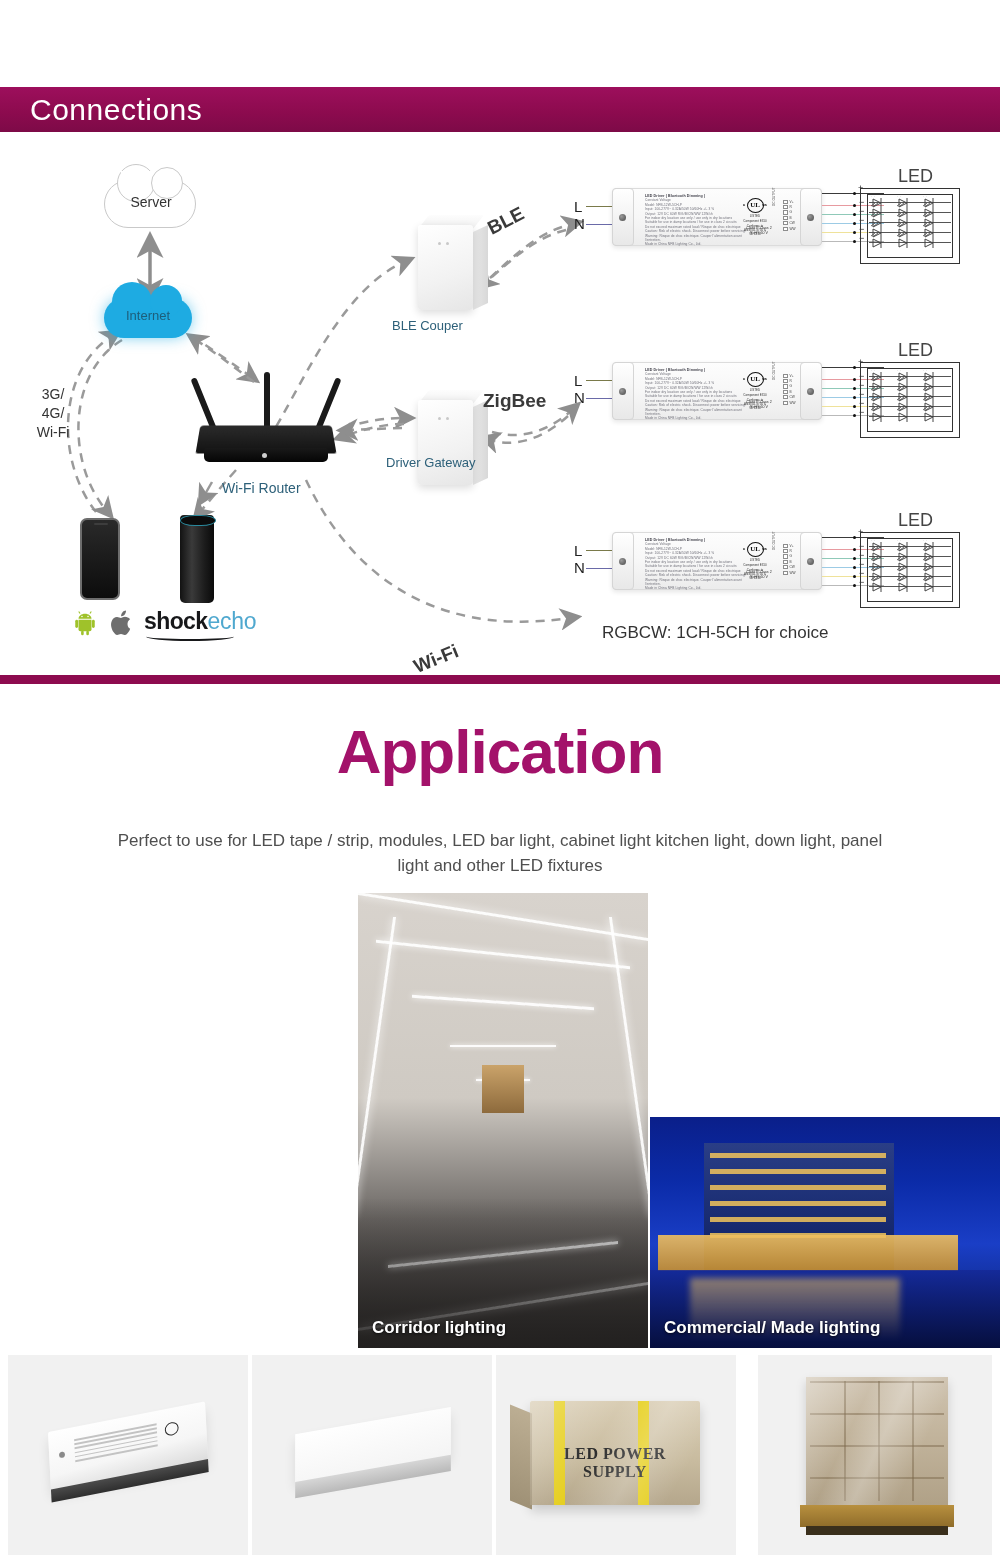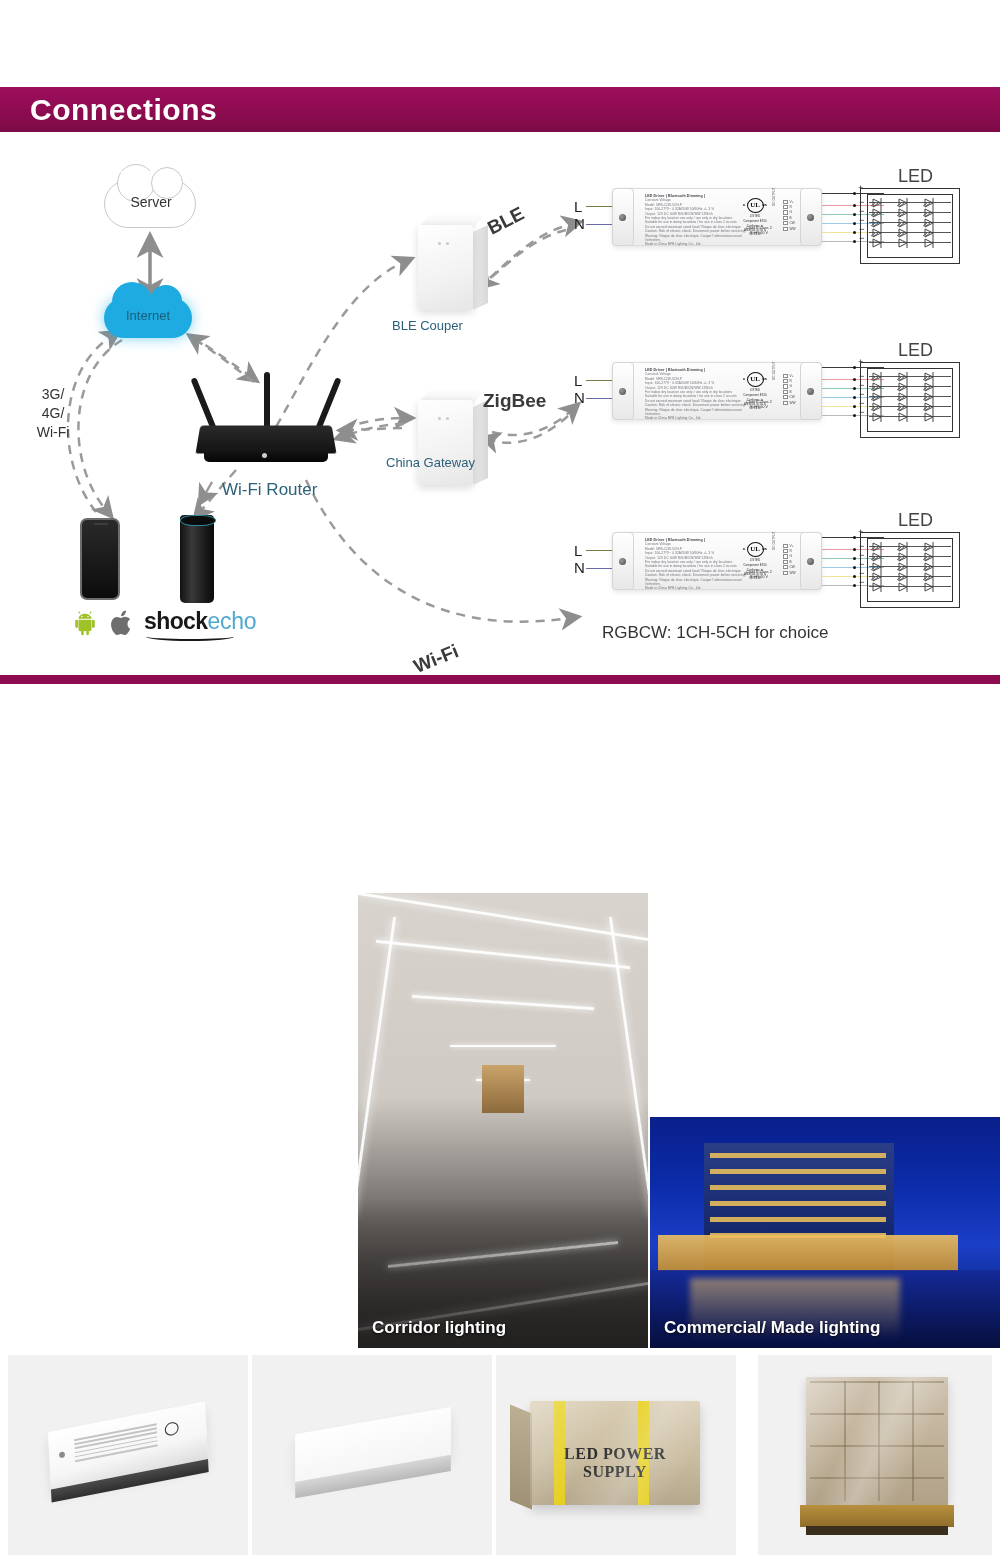--- a/index.html
+++ b/index.html
@@ -11,21 +11,21 @@
   }
   .page { position: relative; width: 1000px; height: 1560px; background: #fff; }
 
   
   .banner {
     position: absolute; left: 0; top: 87px; width: 1000px; height: 45px;
     background: linear-gradient(180deg, #9d0f5c 0%, #8d0b4f 55%, #7d0a47 100%);
     display: flex; align-items: center;
   }
   .banner-title {
-    color: #ffffff; font-size: 30px; font-weight: bold;
+    color: #ffffff; font-size: 30px; font-weight: normal;
     letter-spacing: .5px; padding-left: 30px; white-space: nowrap;
   }
 
   
   .diagram { position: absolute; left: 0; top: 140px; width: 1000px; height: 535px; }
   .d { position: absolute; }
 
   
   .cloud-server {
     left: 104px; top: 40px; width: 92px; height: 48px;
@@ -81,21 +81,21 @@
   }
   .router-base {
     position: absolute; left: 8px; top: 76px; width: 124px; height: 14px;
     background: linear-gradient(180deg, #191919 0%, #050505 100%);
     border-radius: 2px 2px 5px 5px;
   }
   .router-led {
     position: absolute; left: 66px; top: 81px; width: 5px; height: 5px;
     border-radius: 50%; background: #cfcfcf;
   }
-  .lbl-router { left: 222px; top: 340px; font-size: 17px; color: #2d6079; }
+  .lbl-router { left: 222px; top: 340px; font-size: 14px; color: #2d6079; }
 
   
   .gw { width: 72px; height: 95px; }
   .gw-face {
     position: absolute; left: 0; top: 10px; width: 55px; height: 85px;
     background: linear-gradient(160deg, #ffffff 0%, #f2f2f2 60%, #e6e6e6 100%);
     border-radius: 3px;
     box-shadow: 0 3px 9px rgba(0,0,0,.14);
   }
   .gw-top {
@@ -434,21 +434,21 @@
     </div>
     <div class="d lbl-gw lbl-gw1">BLE Couper</div>
     <div class="d proto p-ble">BLE</div>
 
     <div class="d gw gw2">
       <div class="gw-top"></div>
       <div class="gw-side"></div>
       <div class="gw-face"></div>
       <div class="gw-dots"><span></span><span></span></div>
     </div>
-    <div class="d lbl-gw lbl-gw2">China Gateway</div>
+    <div class="d lbl-gw lbl-gw2">Driver Gateway</div>
     <div class="d proto p-zig">ZigBee</div>
 
     <div class="d proto p-wifi">Wi-Fi</div>
 
     <div class="d phone"></div>
 
     <div class="d echo"></div>
 
     <div class="d logos">
       <svg class="logo-android" width="26" height="26" viewBox="0 0 24 24">
@@ -964,20 +964,22 @@
           </g>
         </svg>
       </div>
     </div>
 
     <div class="d rgbcw">RGBCW: 1CH-5CH  for choice</div>
   </div>
 
   <div class="divider"></div>
 
+  <div class="app-title">Application</div>
+  <div class="app-desc">Perfect to use for LED tape / strip, modules, LED bar light, cabinet light kitchen light, down light, panel light and other LED fixtures</div>
 
   <div class="grid">
 
 
 
     <div class="cell c-corridor">
       <div class="cl" style="left:0;top:22px;width:290px;height:3px;transform:skewY(9deg);box-shadow:0 0 8px #fff;"></div>
       <div class="cl" style="left:18px;top:60px;width:254px;height:3px;transform:skewY(6deg);box-shadow:0 0 7px #fff;"></div>
       <div class="cl" style="left:54px;top:108px;width:182px;height:2.6px;transform:skewY(4deg);box-shadow:0 0 6px #fff;"></div>
       <div class="cl" style="left:92px;top:152px;width:106px;height:2.2px;box-shadow:0 0 5px #fff;"></div>

